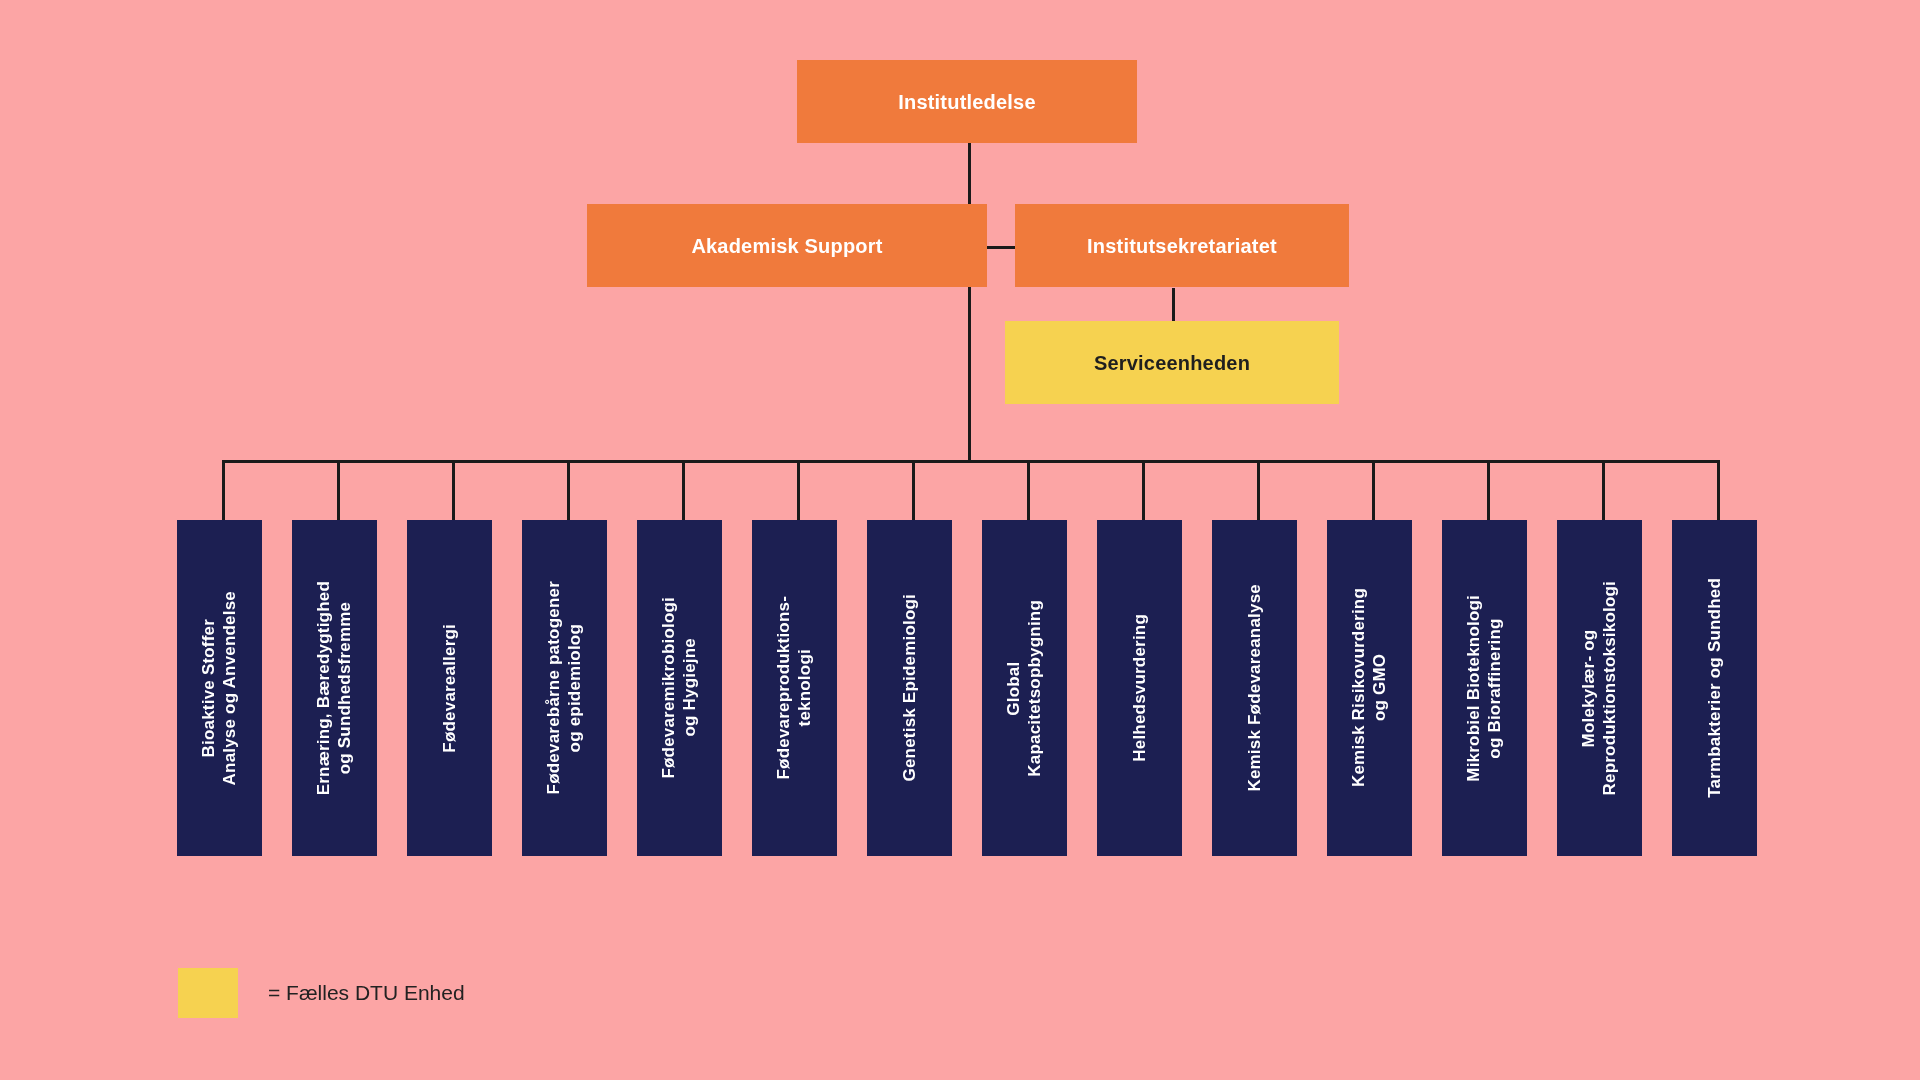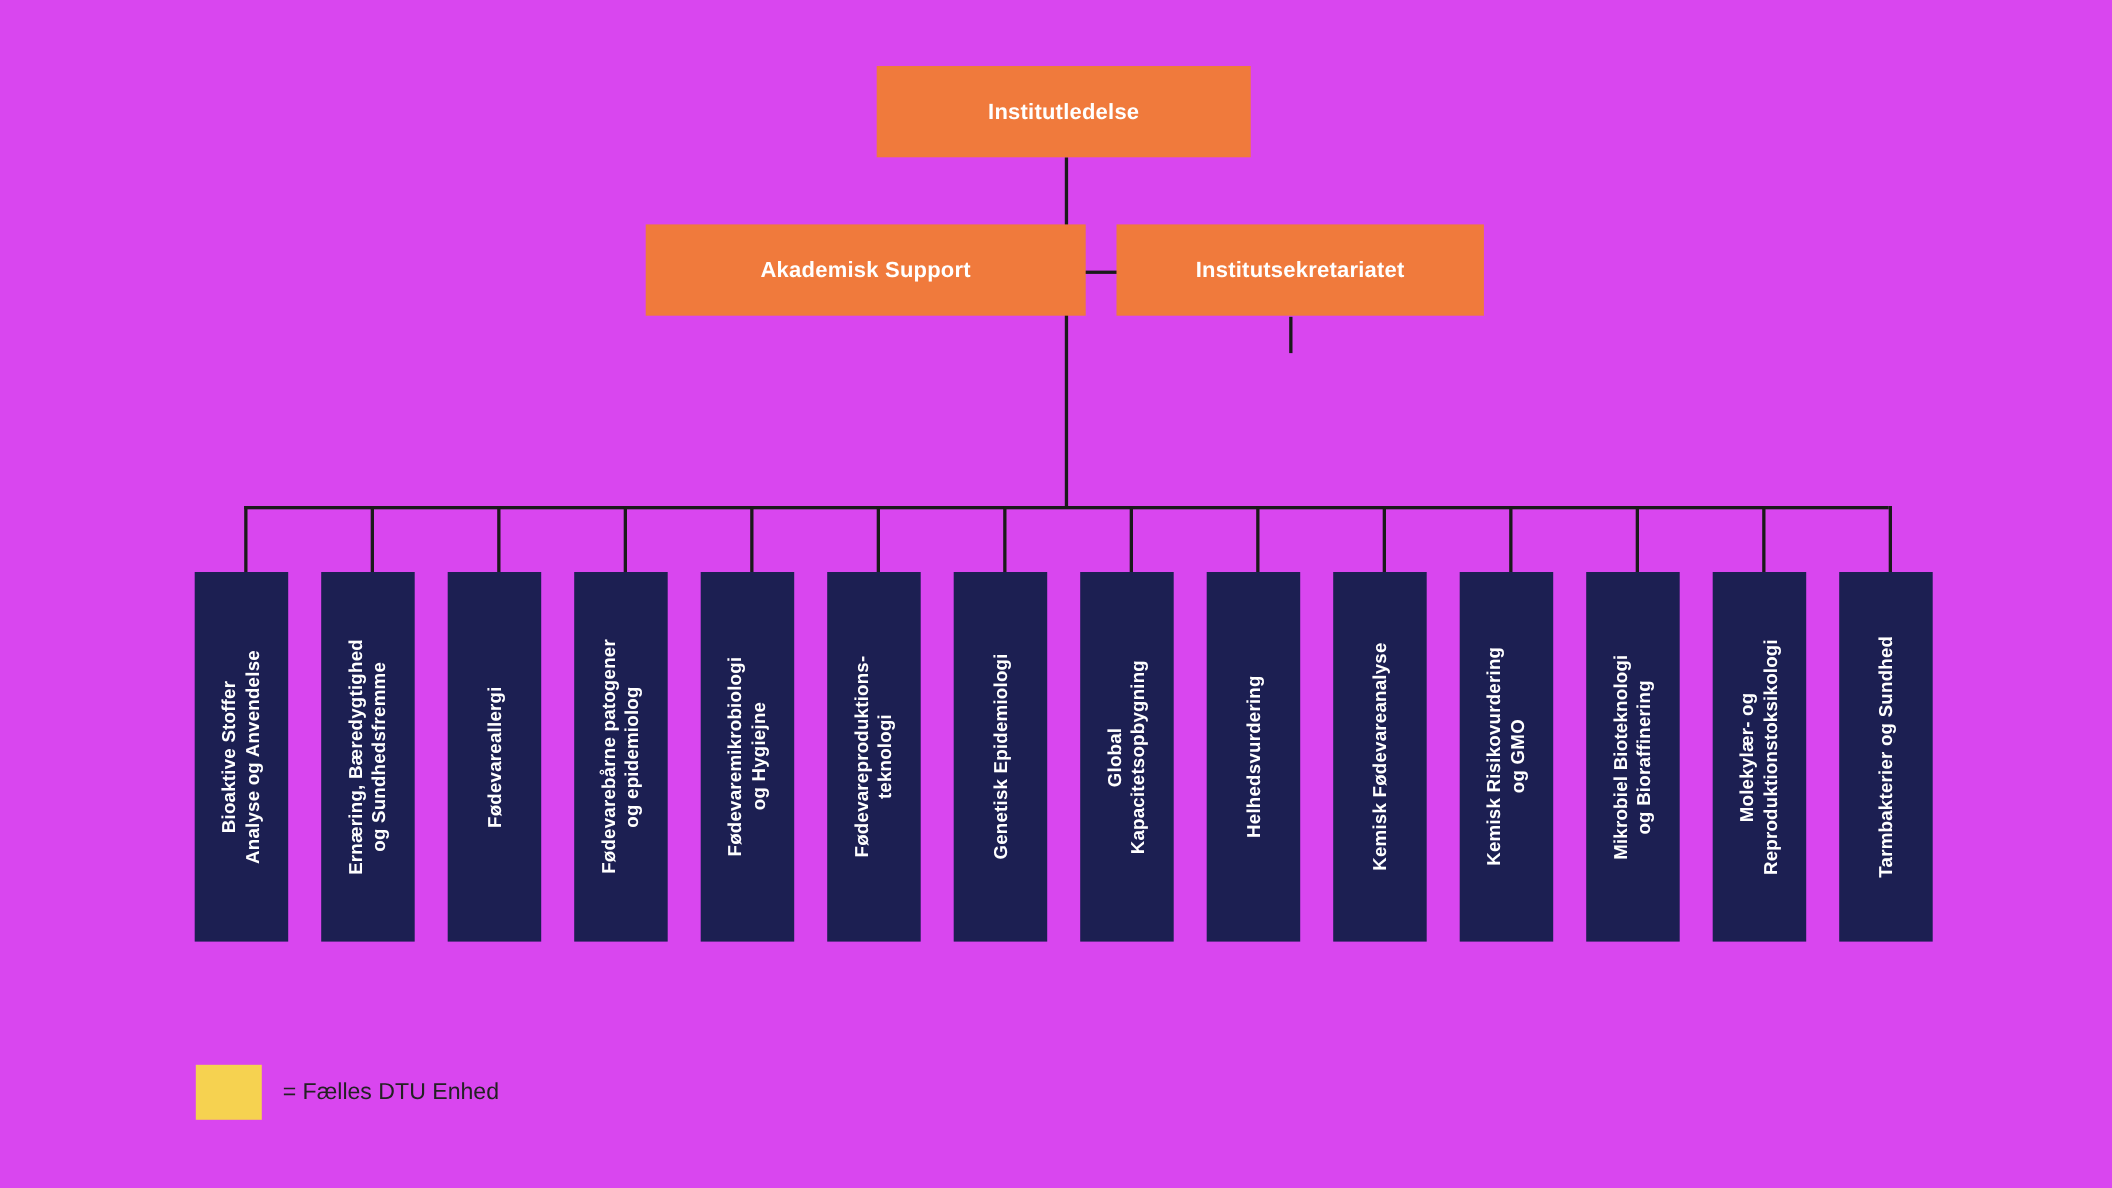--- a/index.html
+++ b/index.html
@@ -7,21 +7,21 @@
     width: 1920px;
     height: 1080px;
     background: #ffffff;
     font-family: "Liberation Sans", "DejaVu Sans", sans-serif;
     overflow: hidden;
   }
   #chart-root {
     position: relative;
     width: 1920px;
     height: 1080px;
-    background: #d946ef;
+    background: #fca5a5;
   }
 
   
   .line {
     position: absolute;
     background: #1a1a1a;
   }
   .line.v { width: 3px; }
   .line.h { height: 3px; }
 
@@ -60,21 +60,21 @@
     letter-spacing: .2px;
   }
 
   
   #legend {
     position: absolute;
     left: 178px;
     top: 968px;
     display: flex;
     align-items: center;
-    gap: 19px;
+    gap: 30px;
   }
   #legend-swatch {
     width: 60px;
     height: 50px;
     background: #F6D250;
   }
   #legend-text {
     font-size: 21px;
     color: #222222;
     font-weight: normal;
@@ -108,20 +108,21 @@
   <div class="line v" style="left:1487px; top:460px; height:60px;"></div>
   <div class="line v" style="left:1602px; top:460px; height:60px;"></div>
   <div class="line v" style="left:1717px; top:460px; height:60px;"></div>
 
   <div class="top-box box-orange" style="left:797px; top:60px; width:340px; height:83px;">Institutledelse</div>
 
   <div class="top-box box-orange" style="left:587px; top:204px; width:400px; height:83px;">Akademisk Support</div>
 
   <div class="top-box box-orange" style="left:1005px; top:204px; width:334px; height:83px;margin-left:10px;">Institutsekretariatet</div>
 
+  <div class="top-box box-yellow" style="left:1005px; top:321px; width:334px; height:83px;">Serviceenheden</div>
 
   <div class="dept" style="left:177px; top:520px; width:85px; height:336px;">
     <span class="dept-label">Bioaktive Stoffer
 Analyse og Anvendelse</span>
   </div>
 
   <div class="dept" style="left:292px; top:520px; width:85px; height:336px;">
     <span class="dept-label">Ernæring, Bæredygtighed
 og Sundhedsfremme</span>
   </div>

